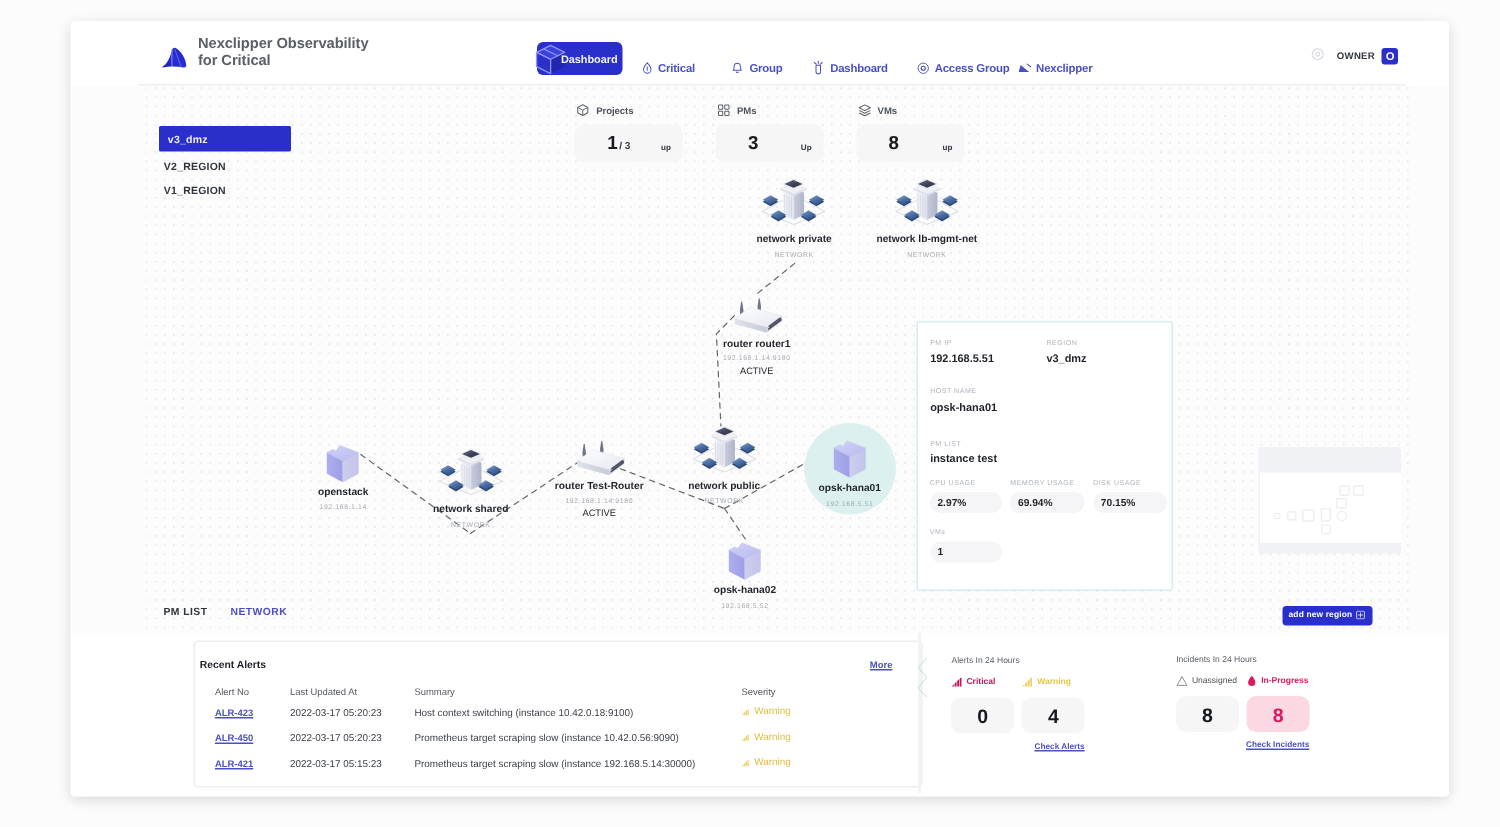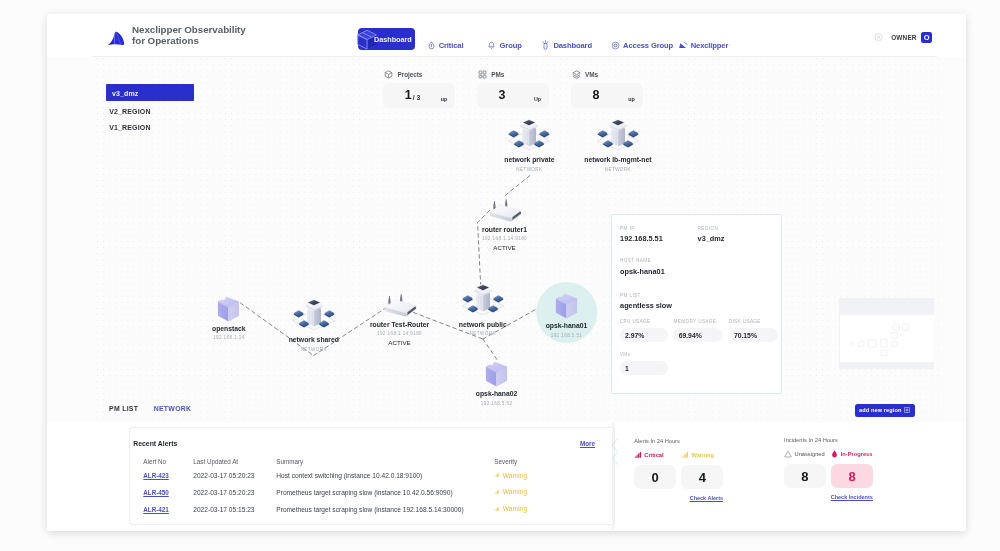--- a/index.html
+++ b/index.html
@@ -142,21 +142,21 @@
               <stop offset="0.5" stop-color="#2a2fdd"></stop>
               <stop offset="1" stop-color="#1e23aa"></stop>
         </linearGradient>
           </defs>
         <path d="M0.8 22.6 C6.2 20.0 8.6 13.2 10.0 7.6 C10.7 4.9 12.6 4.4 14.6 5.9 C18.8 9.0 22.3 14.6 22.9 20.3 C23.1 22.0 22.0 22.9 20.4 22.6 C16.0 21.8 11.0 21.4 6.4 22.0 C4.2 22.3 2.4 22.6 0.8 22.6 Z" fill="url(#lg1)"></path>
         <path d="M10.3 6.6 C10.0 11.6 10.0 17.6 10.4 21.9" fill="none" stroke="#a6abf5" stroke-width="0.8" opacity="0.95"></path>
         <path d="M12.6 5.9 C14.4 11.3 16.6 17.4 18.3 22.2" fill="none" stroke="#9196f0" stroke-width="0.7" opacity="0.7"></path>
       </svg>
       <div>
         <div class="brand-text">Nexclipper Observability</div>
-        <div class="brand-text">for Operations</div>
+        <div class="brand-text">for Critical</div>
       </div>
     </div>
 
     <div class="nav">
       <div class="nav-dash">
         <div class="pill"></div>
         <svg class="boxico" viewBox="0 0 24 24">
           <path d="M11.6 3.1 L20.6 7.6 L11.6 12.0 L2.6 7.6 Z" fill="#3b41dd"></path>
           <path d="M2.6 7.6 L11.6 12.0 L11.6 21.2 L2.6 16.7 Z" fill="#2b31c8"></path>
           <path d="M20.6 7.6 L11.6 12.0 L11.6 21.2 L20.6 16.7 Z" fill="#2025b2"></path>
@@ -716,21 +716,21 @@
     <div class="ipfield" style="left:85.5px;top:11.3px">
       <div class="ip-label">REGION</div>
       <div class="ip-value">v3_dmz</div>
     </div>
     <div class="ipfield" style="left:8px;top:43.6px">
       <div class="ip-label">HOST NAME</div>
       <div class="ip-value">opsk-hana01</div>
     </div>
     <div class="ipfield" style="left:8px;top:78px">
       <div class="ip-label">PM LIST</div>
-      <div class="ip-value">agentless slow</div>
+      <div class="ip-value">instance test</div>
     </div>
 
     <div class="ipfield" style="left:7.7px;top:104.5px">
       <div class="ip-label">CPU USAGE</div>
       <div class="ip-chip" style="width:48.4px">2.97%</div>
     </div>
     <div class="ipfield" style="left:61.4px;top:104.5px">
       <div class="ip-label">MEMORY USAGE</div>
       <div class="ip-chip" style="width:49.9px">69.94%</div>
     </div>

